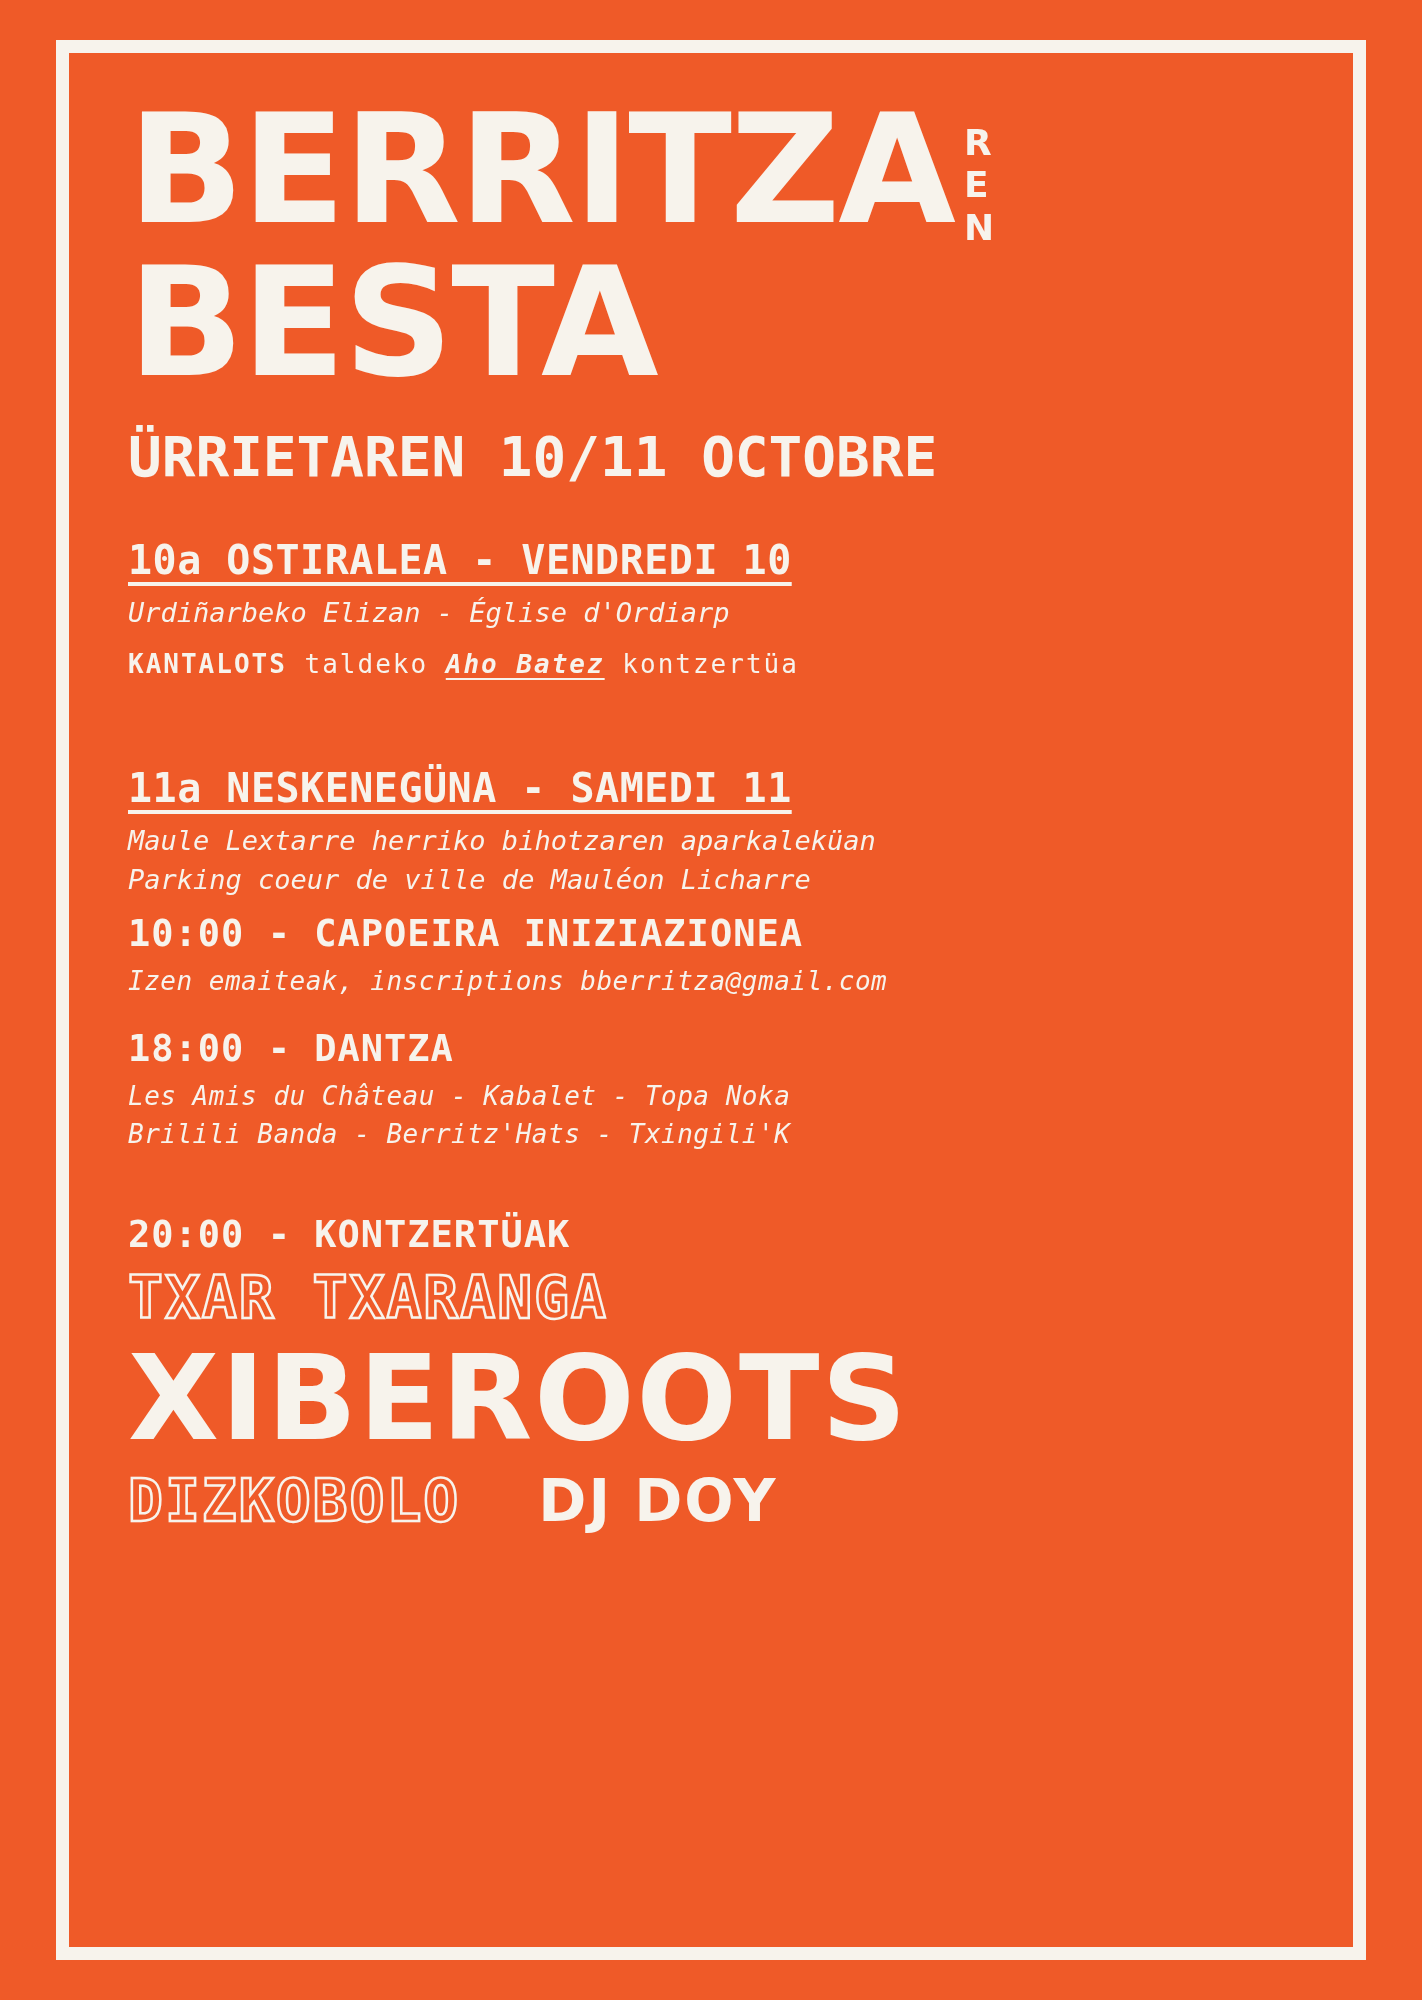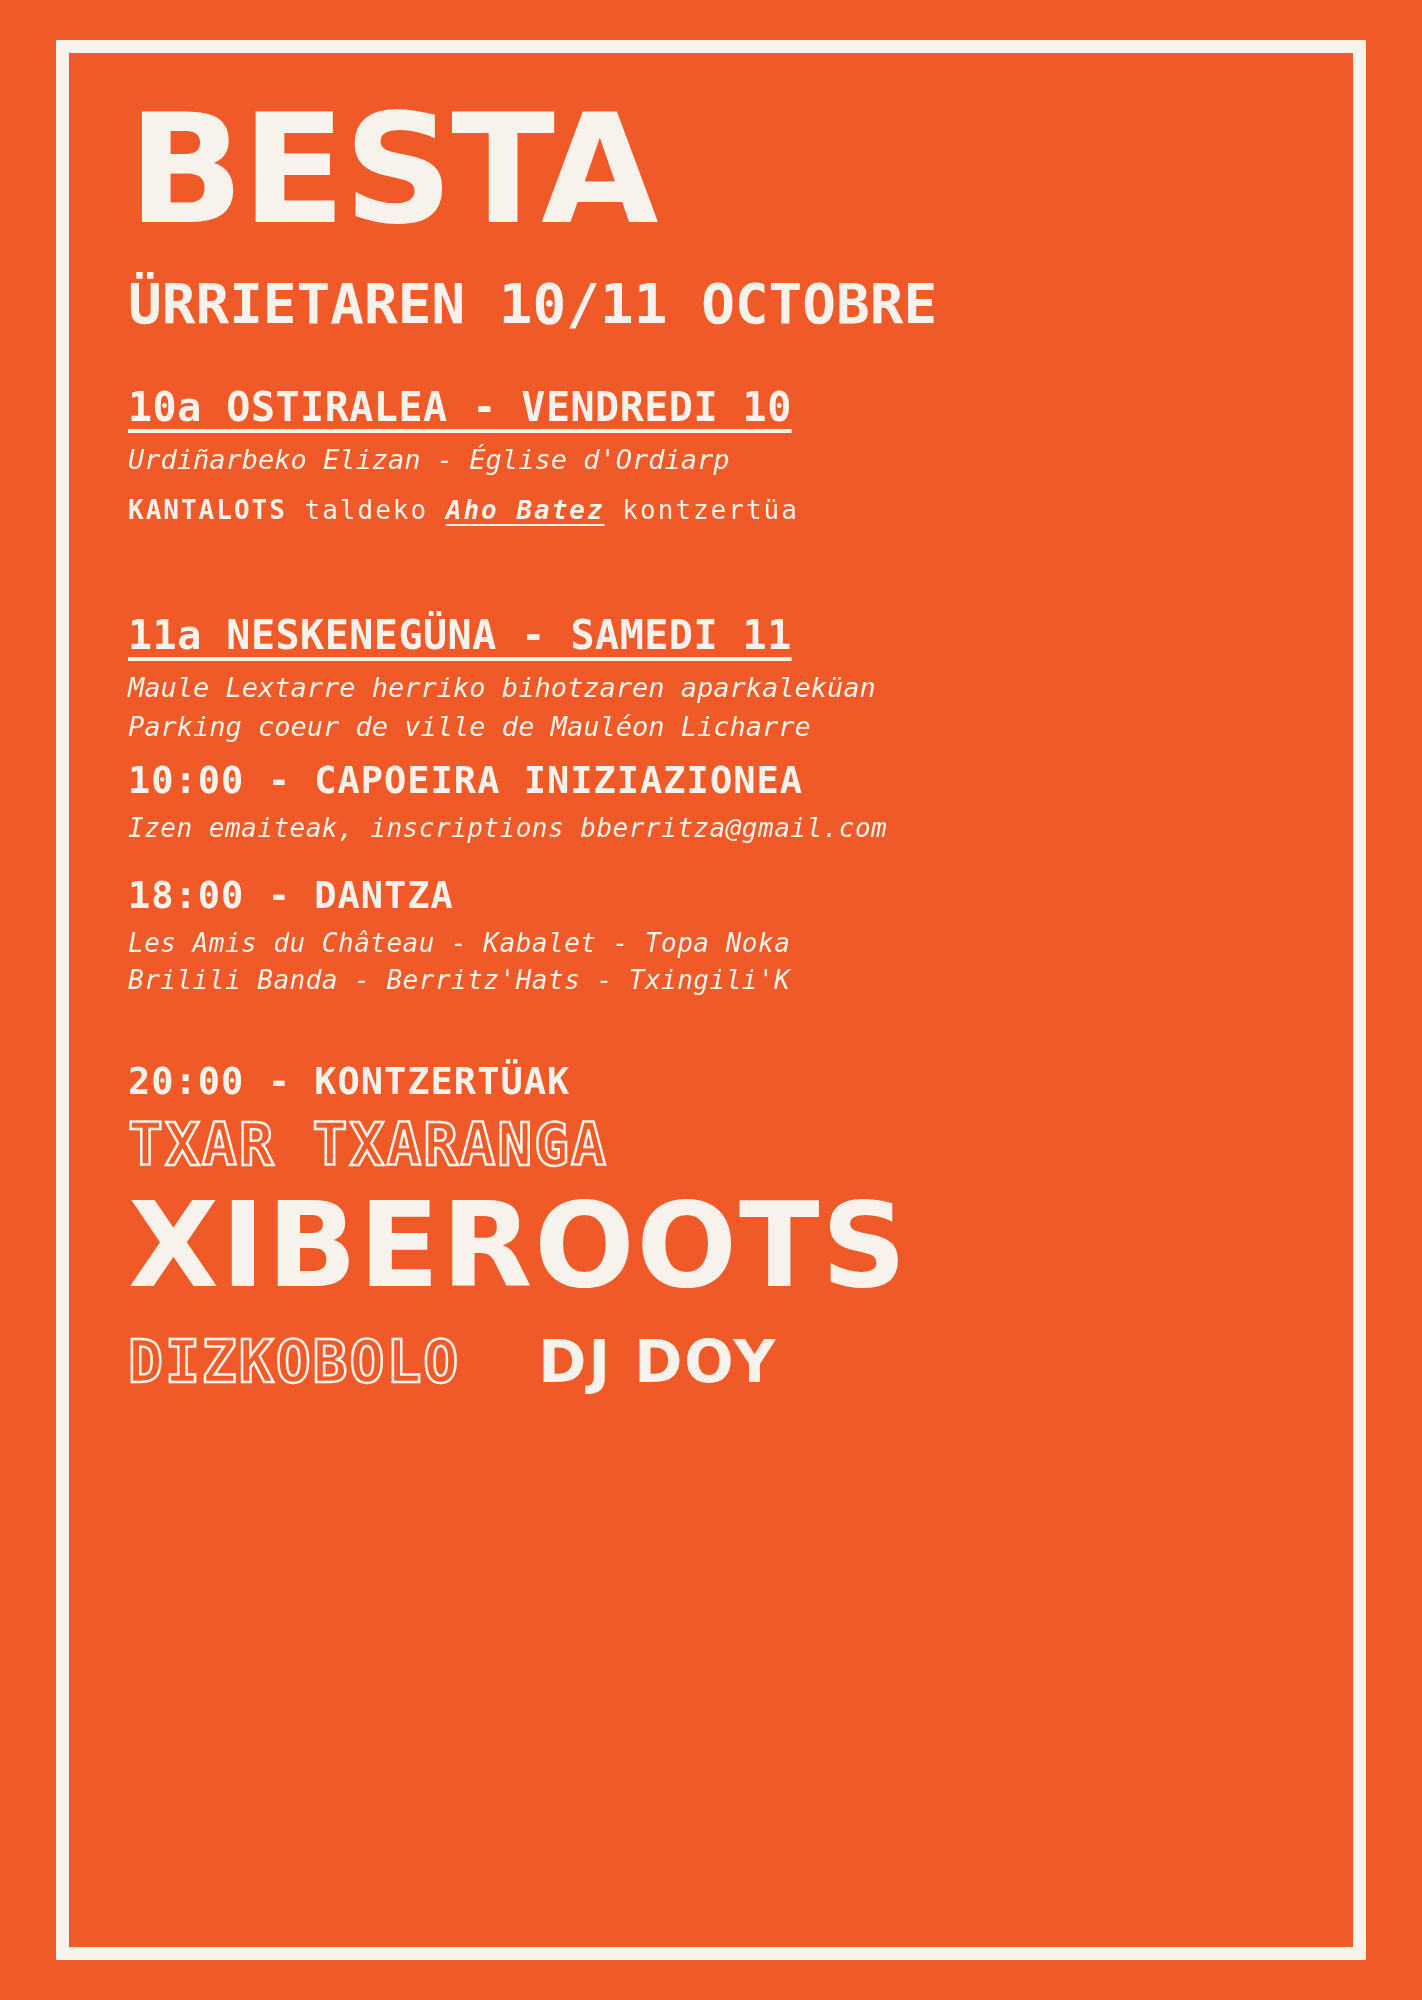--- a/index.html
+++ b/index.html
@@ -169,32 +169,39 @@
     margin-top: 0;
   }
   .dj {
     font-family: "DejaVu Sans", sans-serif;
     font-weight: bold;
     font-size: 58px;
     letter-spacing: 2px;
     color: #f7f3ec;
     margin-left: 78px;
     white-space: nowrap;
-    margin-top: 15px;
   }
 </style>
 </head>
 <body>
 
 <div class="poster">
   <div class="frame"></div>
 
   <div class="content">
 
     <div class="title-block">
+      <div class="title-row">
+        <div class="title-line">BERRITZA</div>
+        <div class="ren">
+          <span>R</span>
+          <span>E</span>
+          <span>N</span>
+        </div>
+      </div>
       <div class="title-line">BESTA</div>
     </div>
 
     <div class="date-line">ÜRRIETAREN 10/11 OCTOBRE</div>
 
     <div class="day-head">10a OSTIRALEA - VENDREDI 10</div>
     <div class="venue">Urdiñarbeko Elizan - Église d'Ordiarp</div>
     <div class="detail spaced">
       <b>KANTALOTS</b><span> taldeko </span><span class="ul-it">Aho Batez</span><span> kontzertüa</span>
     </div>

